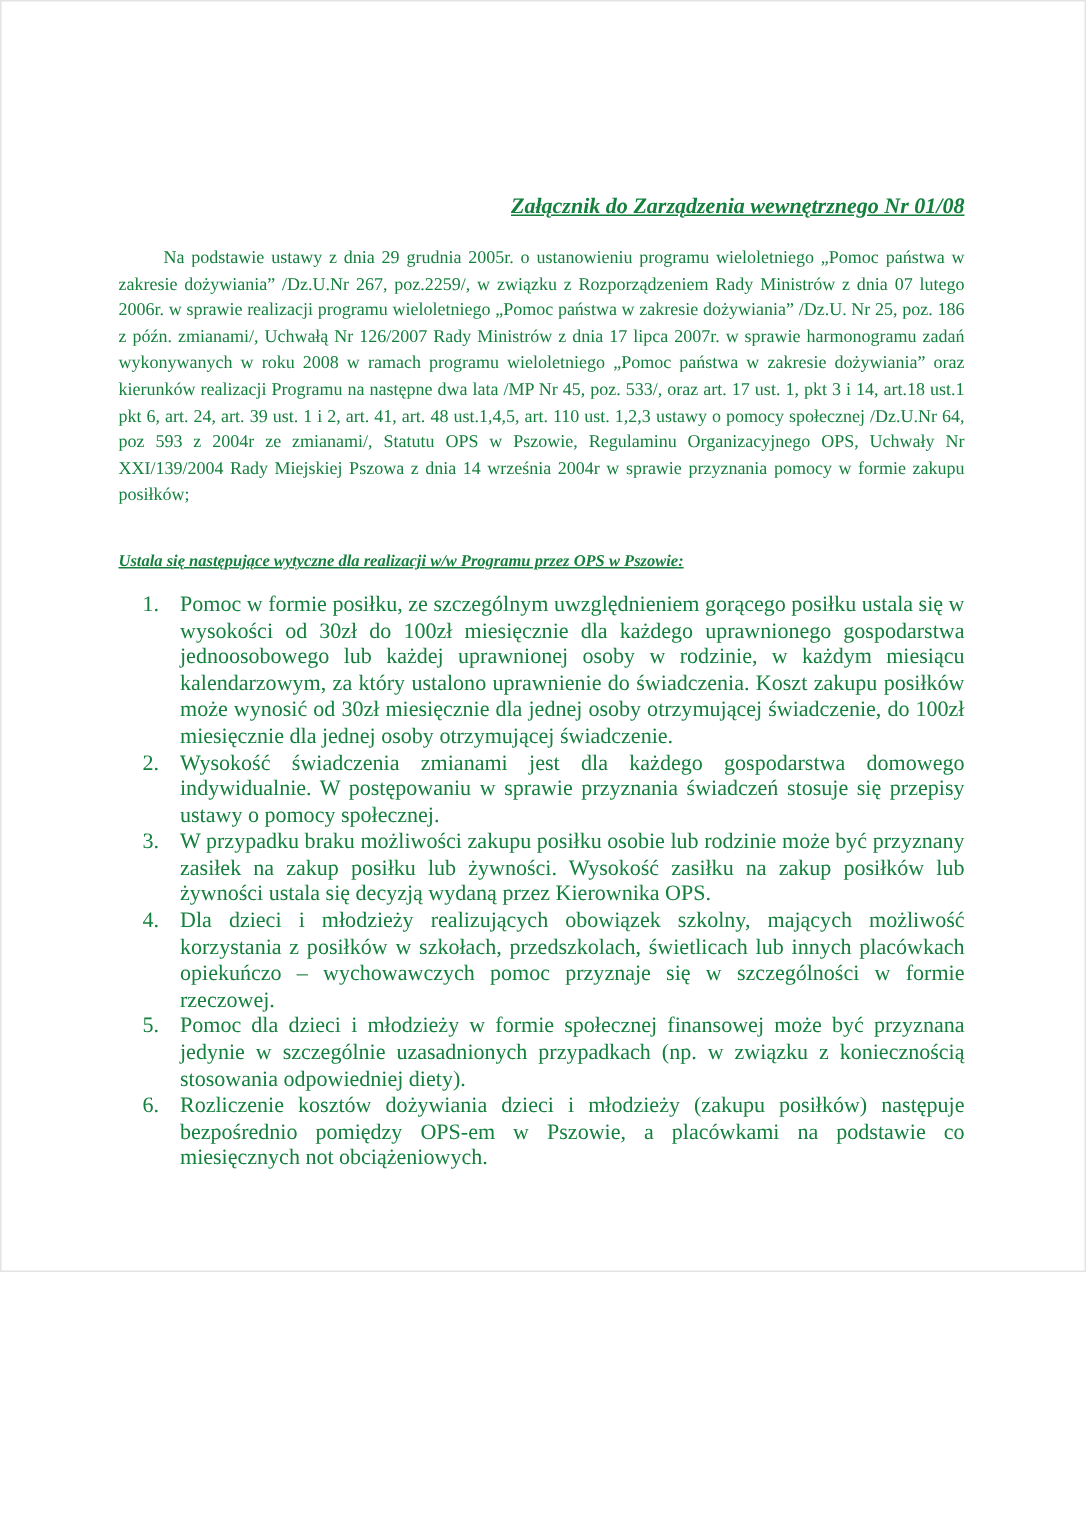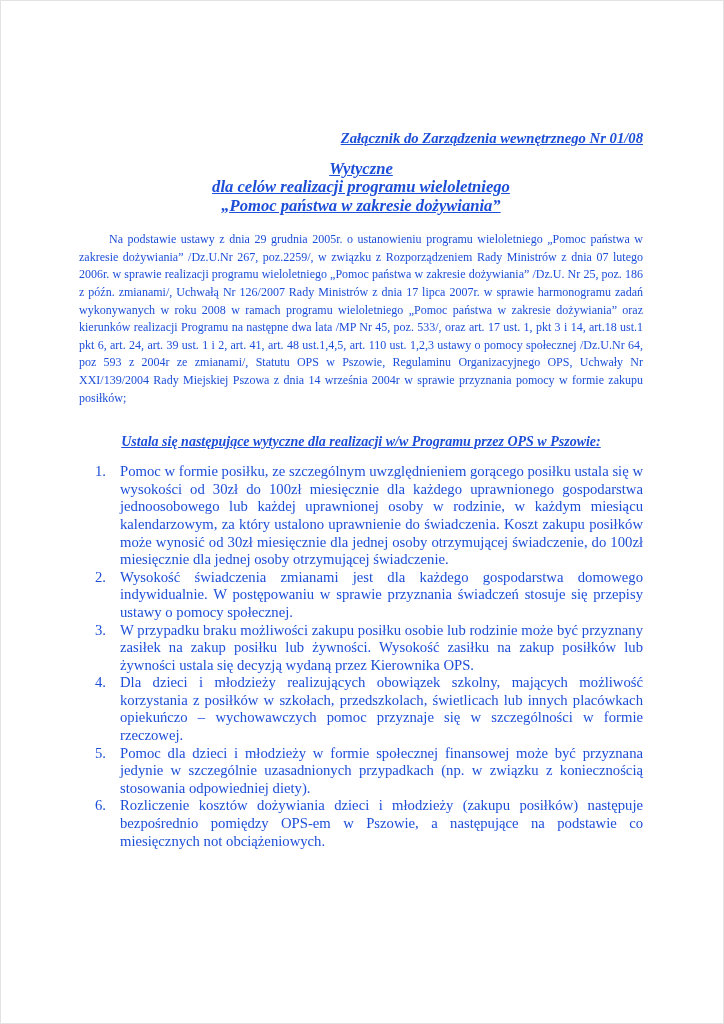--- a/index.html
+++ b/index.html
@@ -1,23 +1,23 @@
 <!DOCTYPE html>
 <html lang="pl"><head>
 <meta charset="utf-8">
 <style>
   * { margin: 0; padding: 0; box-sizing: border-box; }
   html, body { background: #ffffff; }
 
   .page {
     position: relative;
     width: 724px;
-    height: 1024px;
+    height: 848px;
     background: #ffffff;
-    color: #1d4ed8;
+    color: #15803d;
     font-family: "Liberation Serif", serif;
     padding: 129px 81px 0 79px;
     overflow: hidden;
     box-shadow: inset 0 0 0 1px #e3e3e3;
   }
 
   .bi { font-weight: bold; font-style: italic; }
   .u  { text-decoration: underline; }
 
   .doc-header {
@@ -36,23 +36,23 @@
   .intro {
     margin-top: 16px;
     font-size: 12px;
     line-height: 17.6px;
     text-align: justify;
     text-indent: 30px;
   }
 
   .section-heading {
     margin-top: 26px;
-    font-size: 14px;
+    font-size: 11px;
     line-height: 18px;
-    text-align: center;
+    text-align: left;
   }
 
   .guidelines-list {
     margin-top: 12px;
     font-size: 14.7px;
     line-height: 17.6px;
   }
 
   .list-item {
     display: flex;
@@ -71,25 +71,20 @@
 </style>
 </head>
 <body>
 
 <div class="page">
 
   <div class="doc-header">
     <div class="bi u">Załącznik do Zarządzenia wewnętrznego Nr 01/08</div>
   </div>
 
-  <div class="title-block bi">
-    <div class="u">Wytyczne</div>
-    <div class="u">dla celów realizacji programu wieloletniego</div>
-    <div class="u">„Pomoc państwa w zakresie dożywiania”</div>
-  </div>
 
   <p class="intro">Na podstawie ustawy z dnia 29 grudnia 2005r. o ustanowieniu programu wieloletniego „Pomoc państwa w zakresie dożywiania” /Dz.U.Nr 267, poz.2259/, w związku z Rozporządzeniem Rady Ministrów z dnia 07 lutego 2006r. w sprawie realizacji programu wieloletniego „Pomoc państwa w zakresie dożywiania” /Dz.U. Nr 25, poz. 186 z późn. zmianami/, Uchwałą Nr 126/2007 Rady Ministrów z dnia 17 lipca 2007r. w sprawie harmonogramu zadań wykonywanych w roku 2008 w ramach programu wieloletniego „Pomoc państwa w zakresie dożywiania” oraz kierunków realizacji Programu na następne dwa lata /MP Nr 45, poz. 533/, oraz art. 17 ust. 1, pkt 3 i 14, art.18 ust.1 pkt 6, art. 24, art. 39 ust. 1 i 2, art. 41, art. 48 ust.1,4,5, art. 110 ust. 1,2,3 ustawy o pomocy społecznej /Dz.U.Nr 64, poz 593 z 2004r ze zmianami/, Statutu OPS w Pszowie, Regulaminu Organizacyjnego OPS, Uchwały Nr XXI/139/2004 Rady Miejskiej Pszowa z dnia 14 września 2004r w sprawie przyznania pomocy w formie zakupu posiłków;</p>
 
   <div class="section-heading bi u">Ustala się następujące wytyczne dla realizacji w/w Programu przez OPS w Pszowie:</div>
 
   <div class="guidelines-list">
 
     <div class="list-item">
       <div class="list-marker">1.</div>
       <div class="list-text">Pomoc w formie posiłku, ze szczególnym uwzględnieniem gorącego posiłku ustala się w wysokości od 30zł do 100zł miesięcznie dla każdego uprawnionego gospodarstwa jednoosobowego lub każdej uprawnionej osoby w rodzinie, w każdym miesiącu kalendarzowym, za który ustalono uprawnienie do świadczenia. Koszt zakupu posiłków może wynosić od 30zł miesięcznie dla jednej osoby otrzymującej świadczenie, do 100zł miesięcznie dla jednej osoby otrzymującej świadczenie.</div>
@@ -110,18 +105,18 @@
       <div class="list-text">Dla dzieci i młodzieży realizujących obowiązek szkolny, mających możliwość korzystania z posiłków w szkołach, przedszkolach, świetlicach lub innych placówkach opiekuńczo – wychowawczych pomoc przyznaje się w szczególności w formie rzeczowej.</div>
     </div>
 
     <div class="list-item">
       <div class="list-marker">5.</div>
       <div class="list-text">Pomoc dla dzieci i młodzieży w formie społecznej finansowej może być przyznana jedynie w szczególnie uzasadnionych przypadkach (np. w związku z koniecznością stosowania odpowiedniej diety).</div>
     </div>
 
     <div class="list-item">
       <div class="list-marker">6.</div>
-      <div class="list-text">Rozliczenie kosztów dożywiania dzieci i młodzieży (zakupu posiłków) następuje bezpośrednio pomiędzy OPS-em w Pszowie, a następujące na podstawie co miesięcznych not obciążeniowych.</div>
+      <div class="list-text">Rozliczenie kosztów dożywiania dzieci i młodzieży (zakupu posiłków) następuje bezpośrednio pomiędzy OPS-em w Pszowie, a placówkami na podstawie co miesięcznych not obciążeniowych.</div>
     </div>
 
   </div>
 
 </div>
 
 </body></html>

